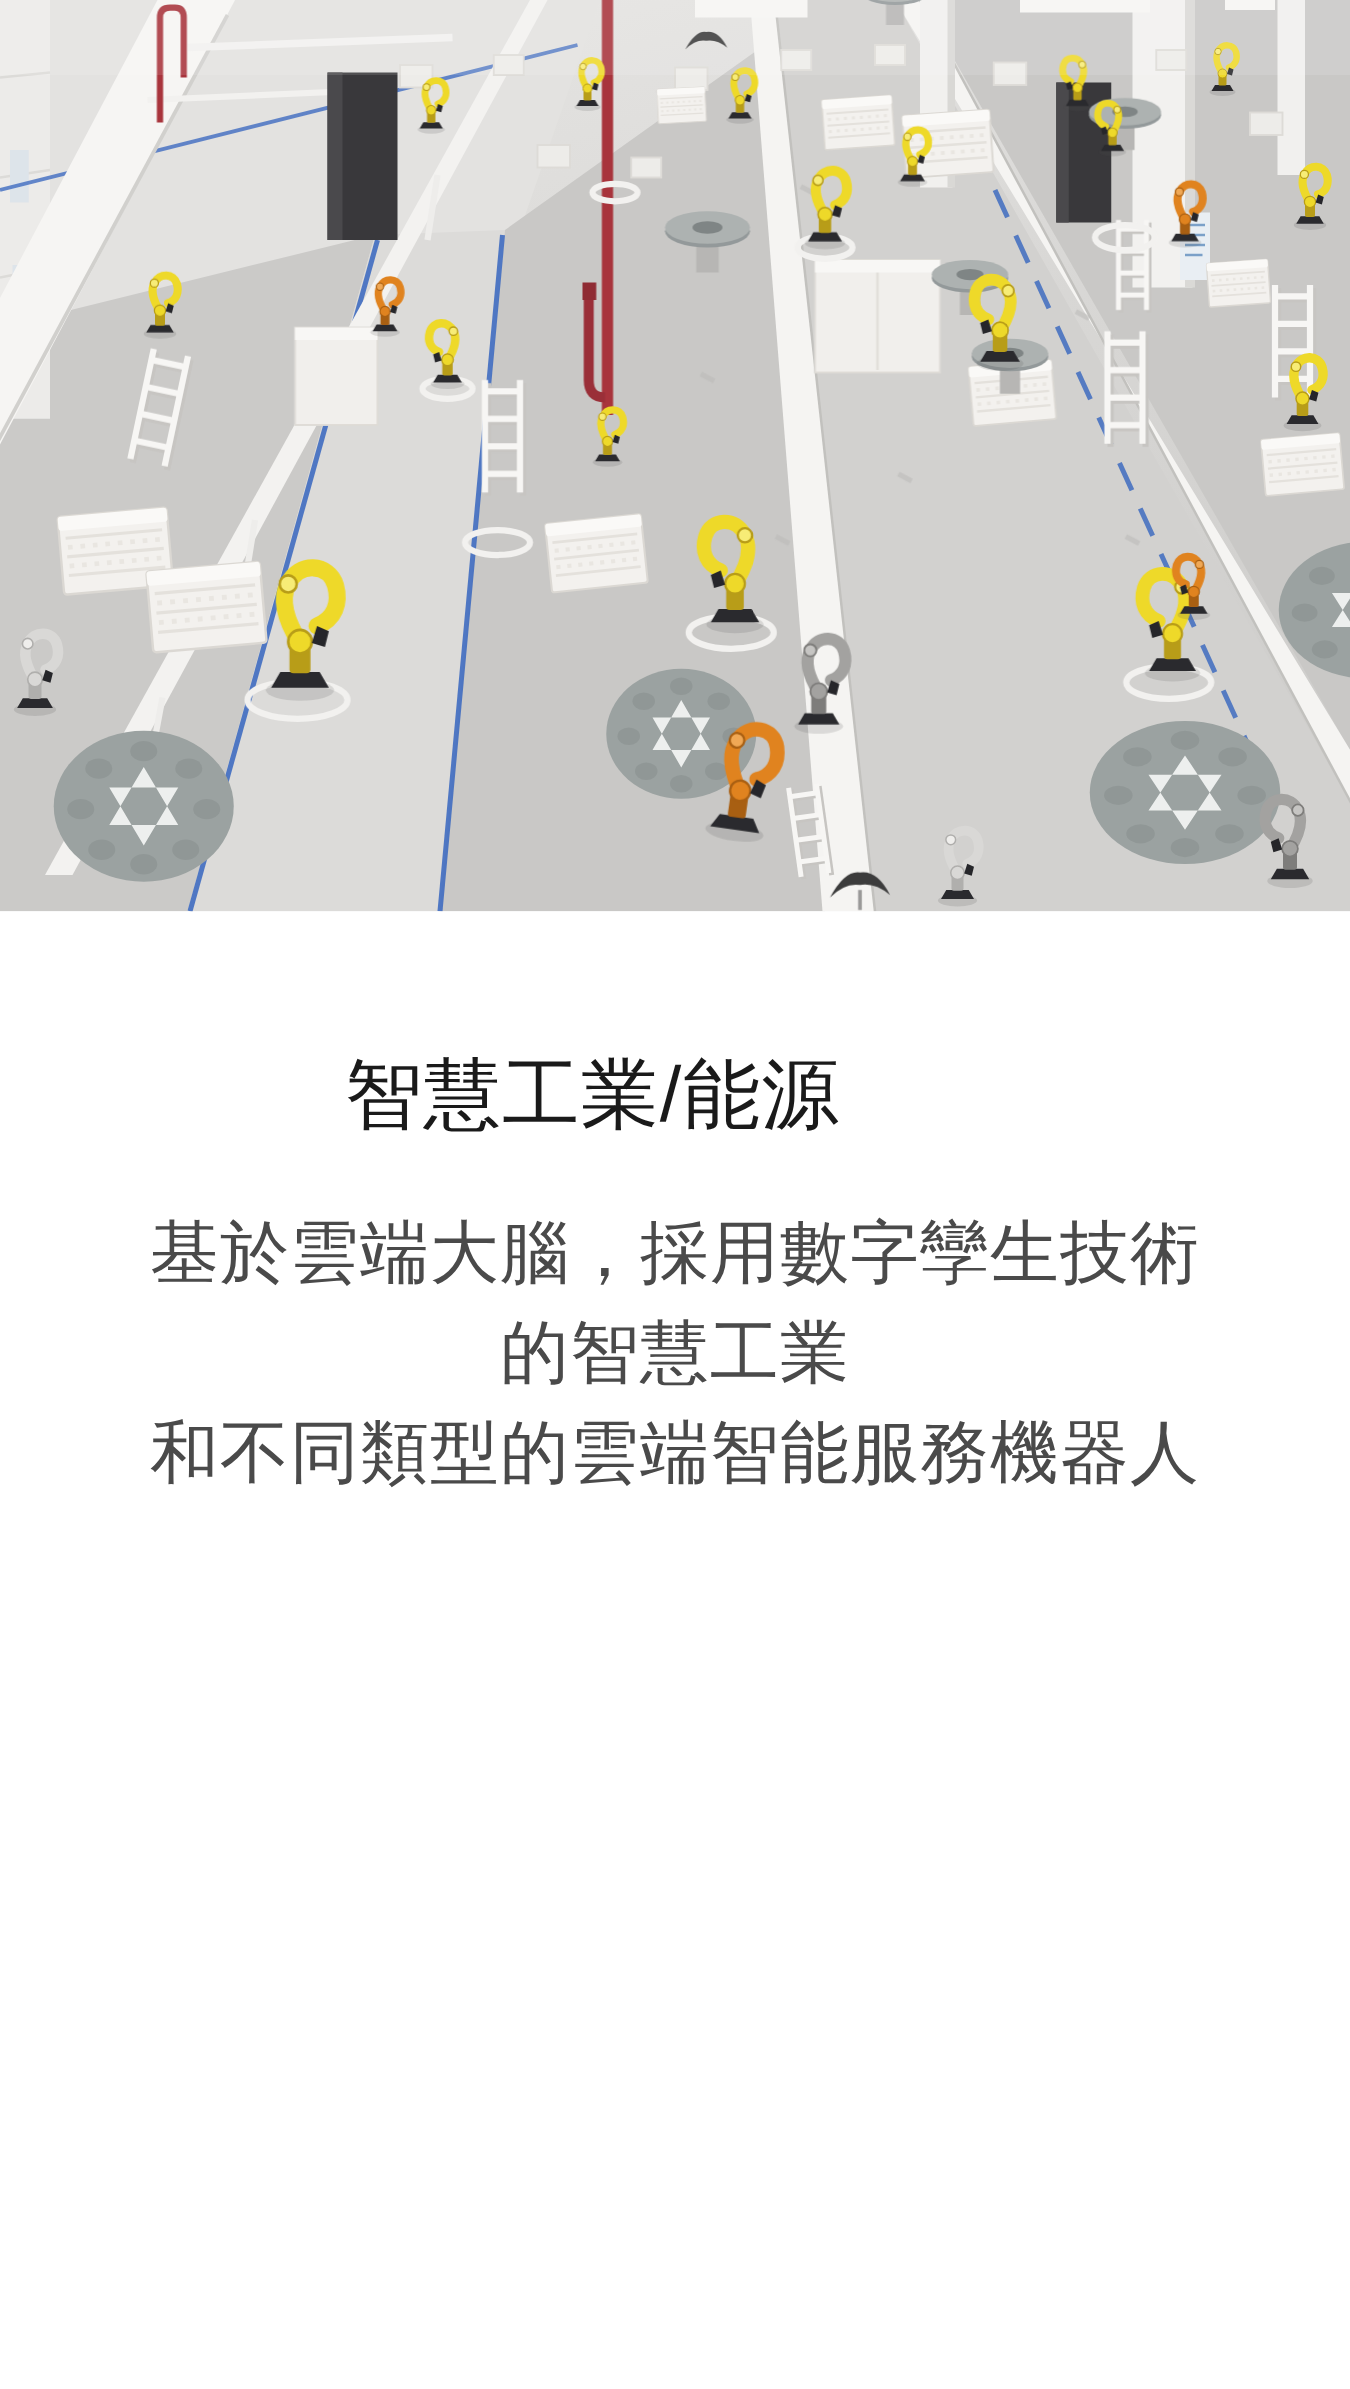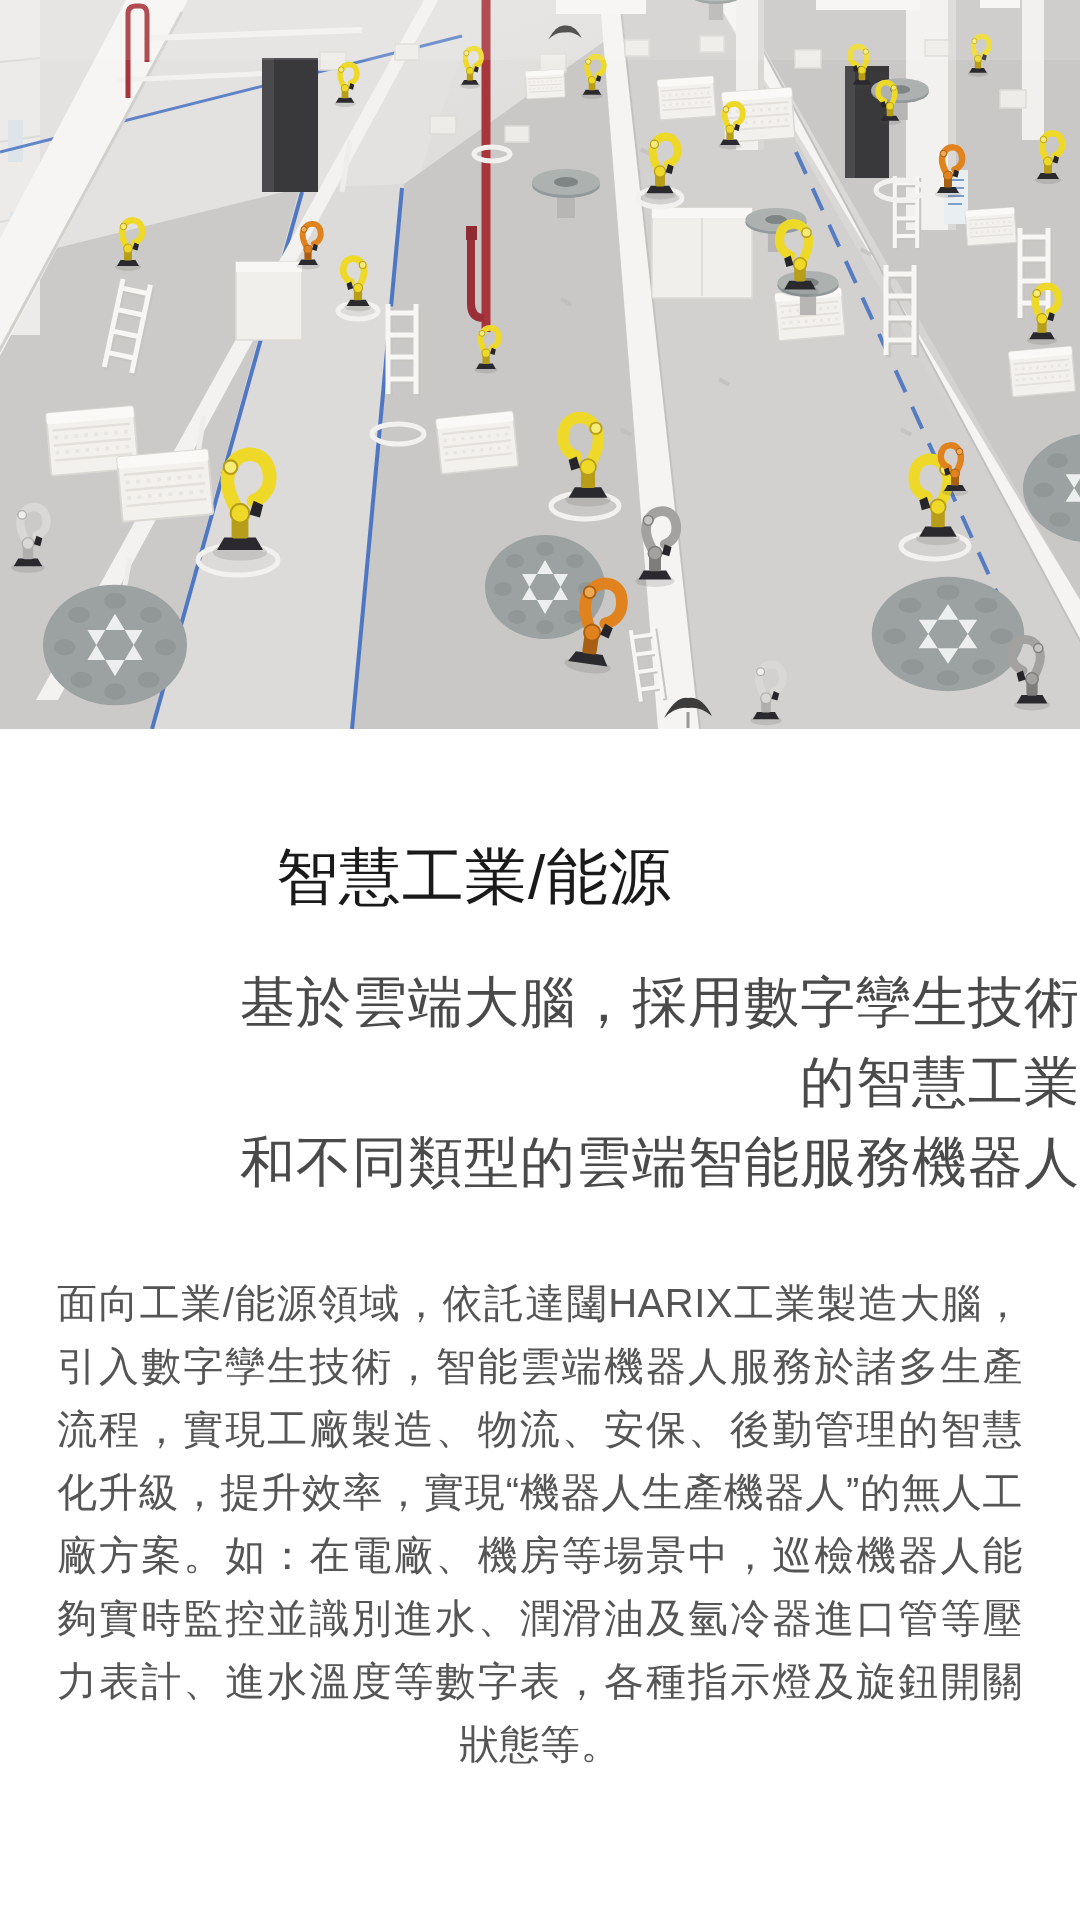--- a/index.html
+++ b/index.html
@@ -2,21 +2,21 @@
 <html><head>
 <meta charset="utf-8">
 <style>
   html,body{margin:0;padding:0;background:#ffffff;}
   .page{position:relative;width:1080px;height:1911px;background:#ffffff;overflow:hidden;
         font-family:"Liberation Sans", sans-serif;}
   .hero{position:absolute;top:0;left:0;width:1080px;height:729px;overflow:hidden;}
   .hero svg{display:block;}
   .title{position:absolute;top:838px;left:0;width:948px;margin:0;text-align:center;
          font-size:62px;line-height:1.25;font-weight:500;color:#1a1a1a;letter-spacing:1px;}
-  .subtitle{position:absolute;top:962px;left:0;width:1080px;text-align:right;
+  .subtitle{position:absolute;top:962px;left:0;width:1080px;text-align:center;
             font-size:55px;line-height:80px;font-weight:400;color:#4a4a4a;letter-spacing:1px;}
   .bodytext{position:absolute;top:1272px;left:57px;width:966px;margin:0;
             font-size:40px;line-height:63px;font-weight:400;color:#555555;
             text-align:justify;text-align-last:center;
             font-feature-settings:"halt";letter-spacing:0.5px;}
   
   .rb-y{--c1:#eed929;--c2:#b89d18;--c3:#f7ec76;}
   .rb-o{--c1:#e0831f;--c2:#a85f12;--c3:#f0a855;}
   .rb-g{--c1:#a3a2a0;--c2:#7e7d7b;--c3:#c6c5c3;}
   .rb-w{--c1:#d9d8d6;--c2:#b0afad;--c3:#efeeec;}
@@ -289,15 +289,14 @@
   </div>
 
   <h1 class="title">智慧工業/能源</h1>
 
   <div class="subtitle">
     <div>基於雲端大腦，採用數字孿生技術</div>
     <div>的智慧工業</div>
     <div>和不同類型的雲端智能服務機器人</div>
   </div>
 
-  <p class="bodytext">面向工業/能源領域，依託達闥HARIX工業製造大腦，引入數字孿生技術，智能雲端機器人服務於諸多生產流程，實現工廠製造、物流、安保、後勤管理的智慧化升級，提升效率，實現“機器人生產機器人”的無人工廠方案。如：在電廠、機房等場景中，巡檢機器人能夠實時監控並識別進水、潤滑油及氫冷器進口管等壓力表計、進水溫度等數字表，各種指示燈及旋鈕開關狀態等。</p>
 
 </div>
 
 </body></html>

